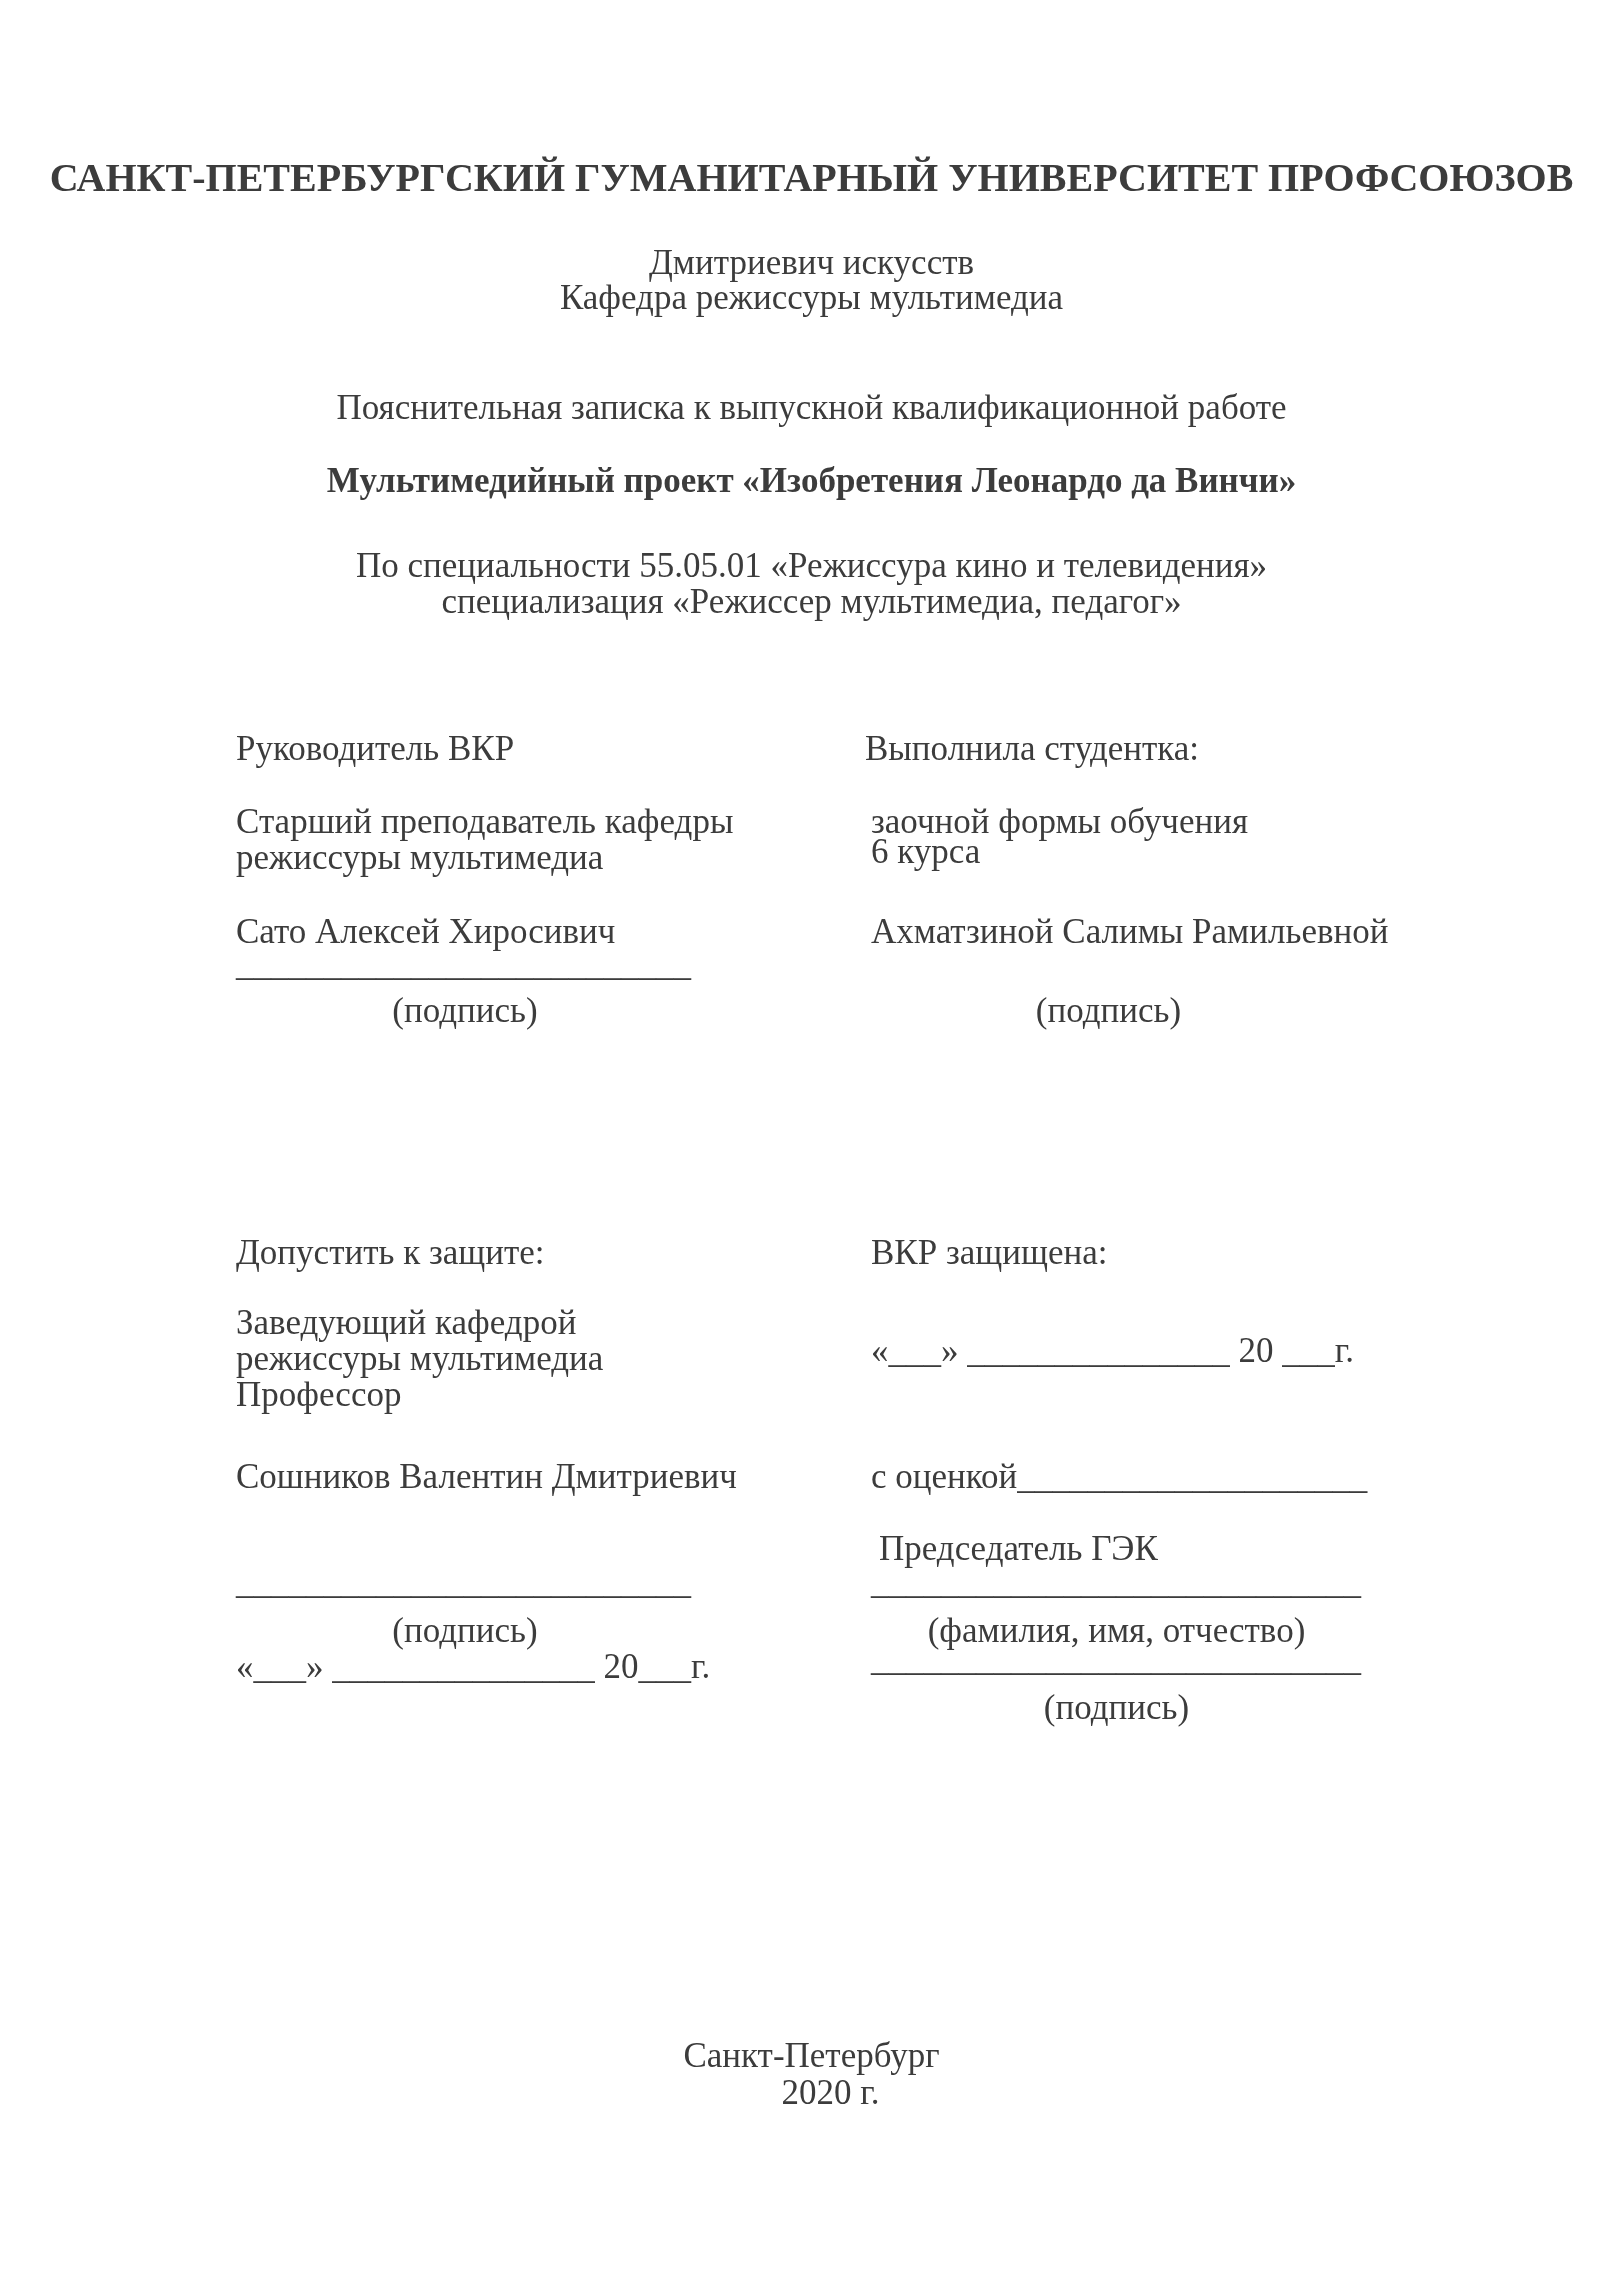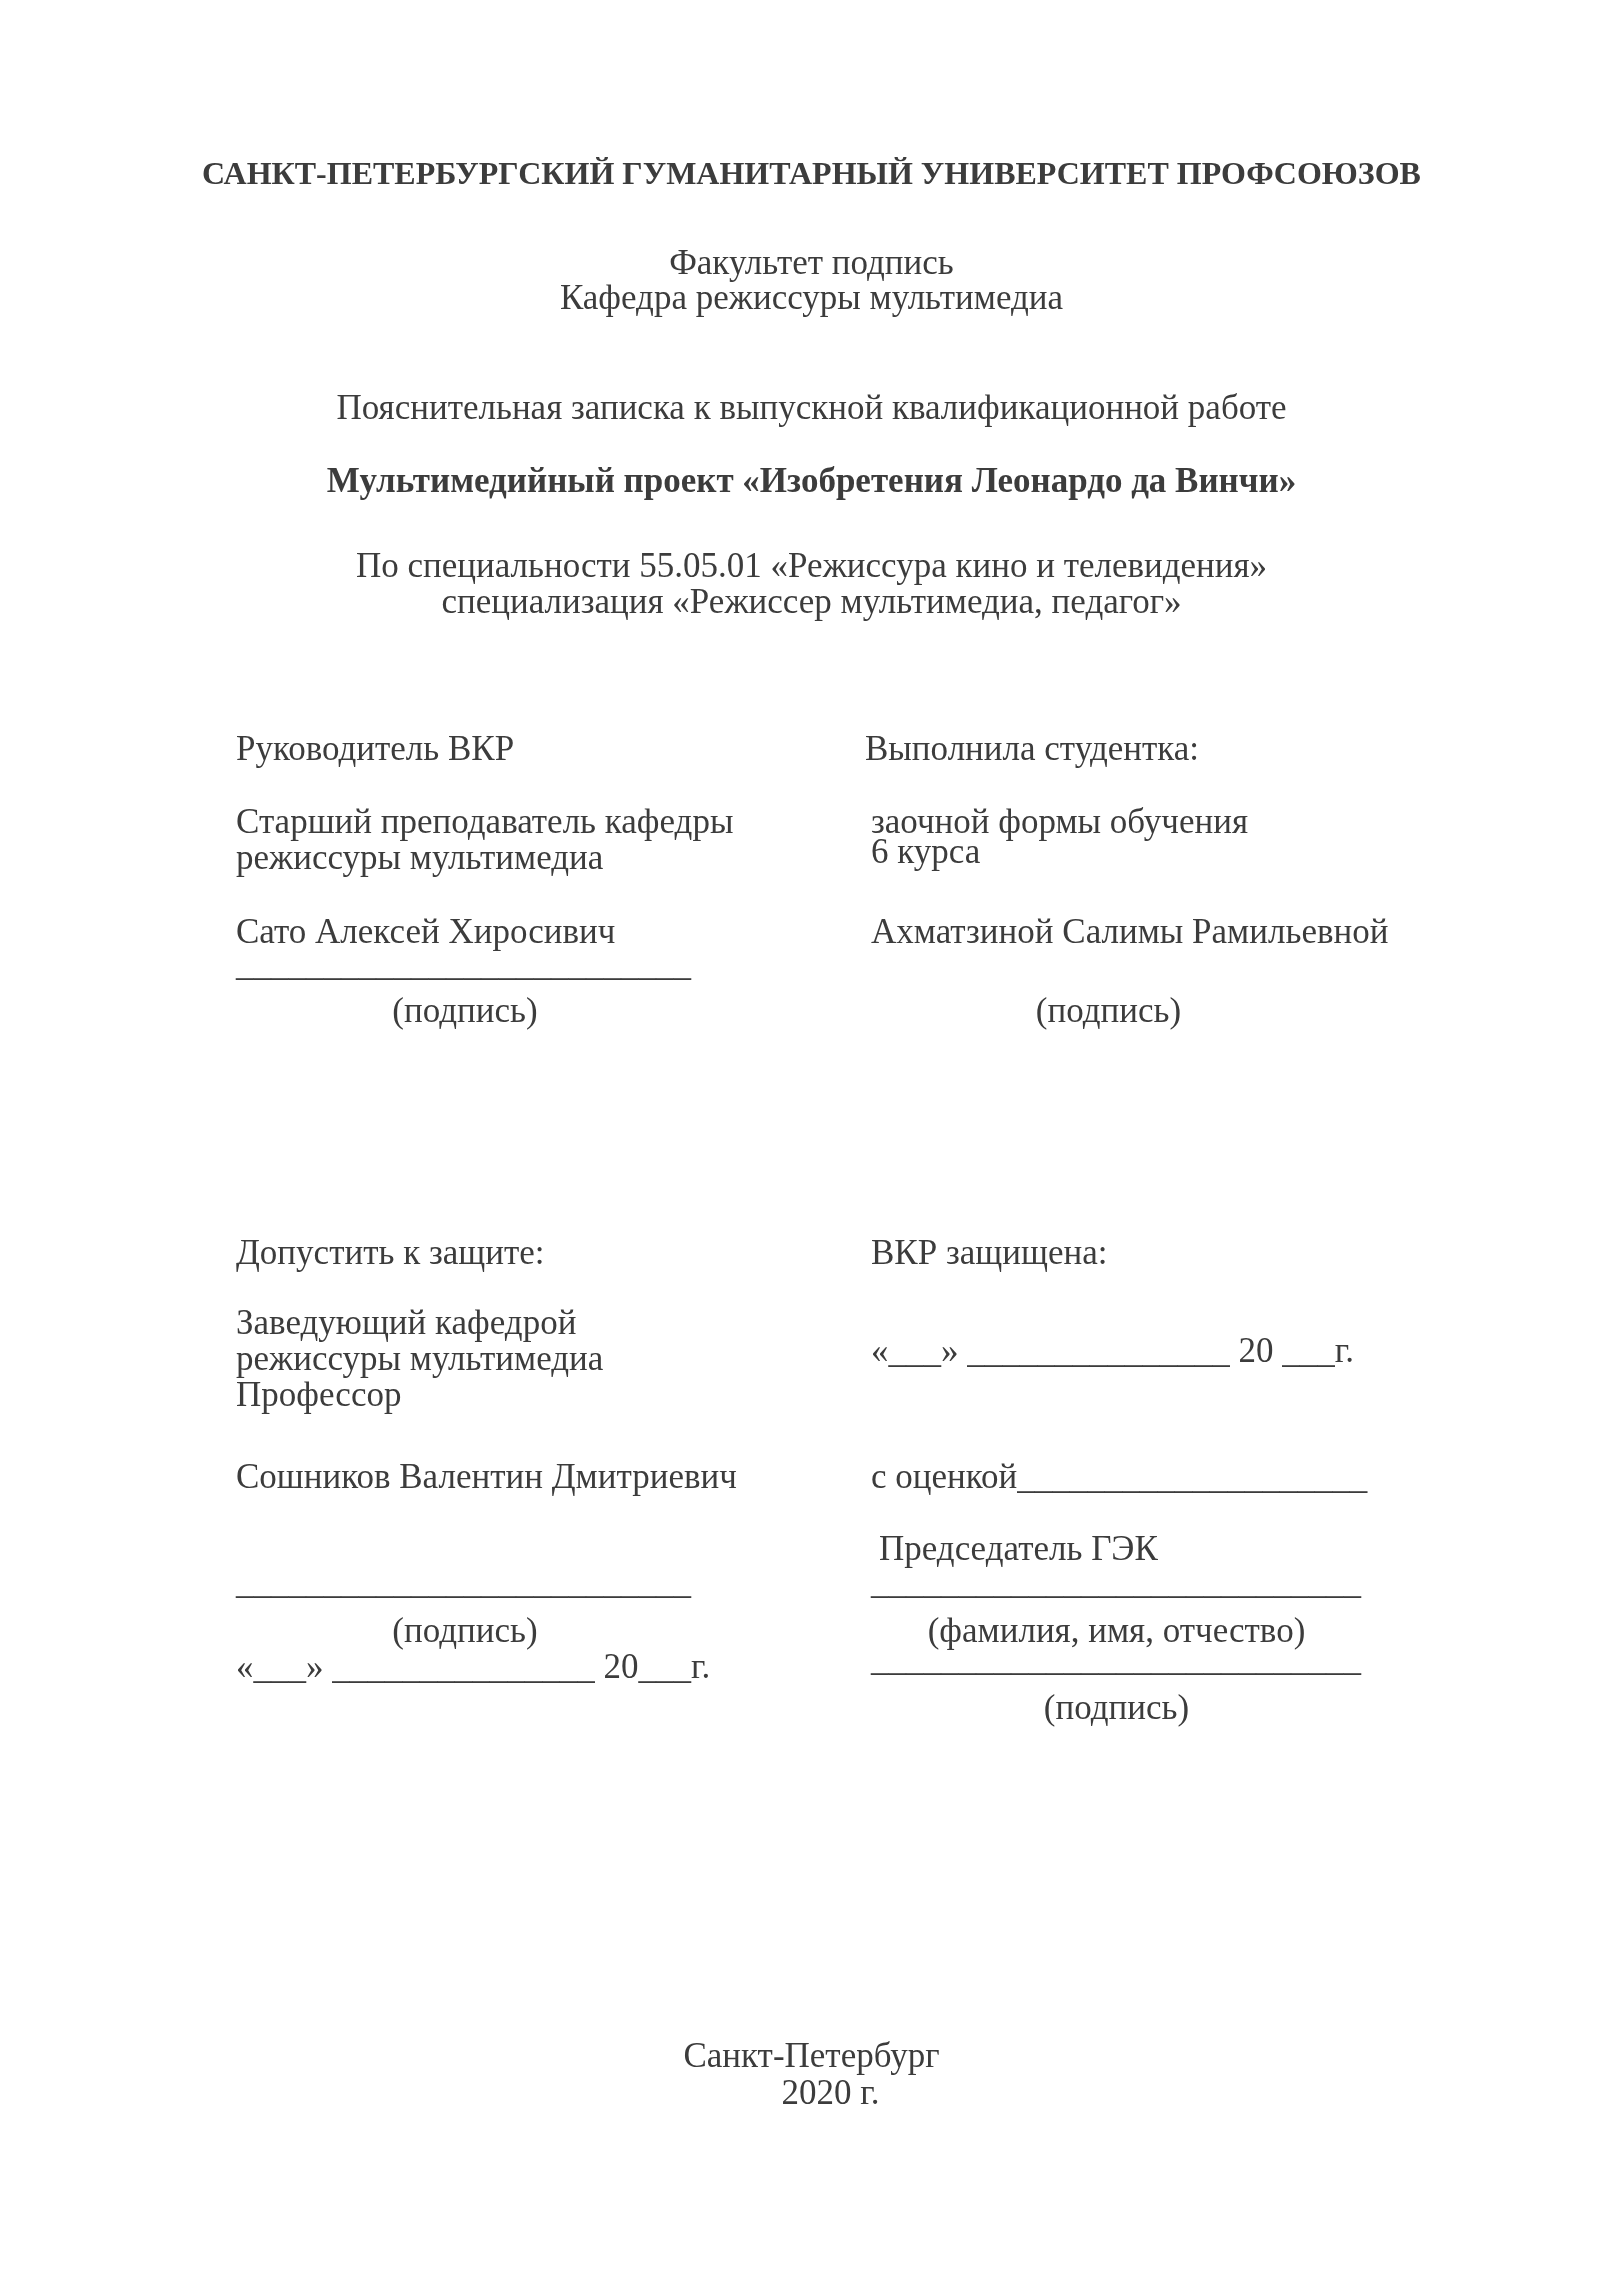--- a/index.html
+++ b/index.html
@@ -20,22 +20,22 @@
   }
   .center { left: 0; width: 100%; text-align: center; }
   .bold { font-weight: bold; }
   .cap { text-align: center; white-space: pre; }
 </style>
 </head>
 <body>
 
 <div class="page">
 
-  <div class="t center bold" style="top:155px; font-size:32px;">САНКТ-ПЕТЕРБУРГСКИЙ ГУМАНИТАРНЫЙ УНИВЕРСИТЕТ ПРОФСОЮЗОВ</div>
-  <div class="t center" style="top:243px;">Факультет подпись</div>
+  <div class="t center bold" style="top:155px; font-size:40px;">САНКТ-ПЕТЕРБУРГСКИЙ ГУМАНИТАРНЫЙ УНИВЕРСИТЕТ ПРОФСОЮЗОВ</div>
+  <div class="t center" style="top:243px;">Дмитриевич искусств</div>
   <div class="t center" style="top:278px;">Кафедра режиссуры мультимедиа</div>
 
   <div class="t center" style="top:388px;">Пояснительная записка к выпускной квалификационной работе</div>
   <div class="t center bold" style="top:461px;">Мультимедийный проект «Изобретения Леонардо да Винчи»</div>
   <div class="t center" style="top:546px;">По специальности 55.05.01 «Режиссура кино и телевидения»</div>
   <div class="t center" style="top:582px;">специализация «Режиссер мультимедиа, педагог»</div>
 
   <div class="t" style="left:236px; top:729px;">Руководитель ВКР</div>
   <div class="t" style="left:236px; top:802px;">Старший преподаватель кафедры</div>
   <div class="t" style="left:236px; top:838px;">режиссуры мультимедиа</div>

